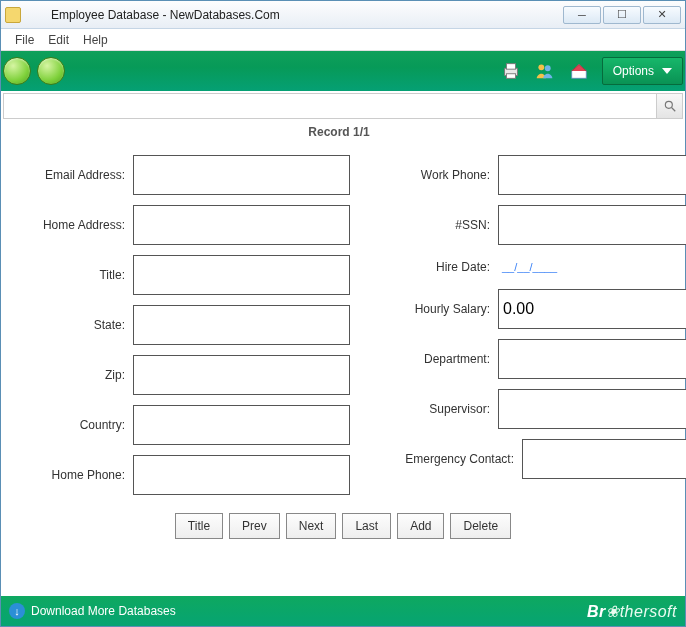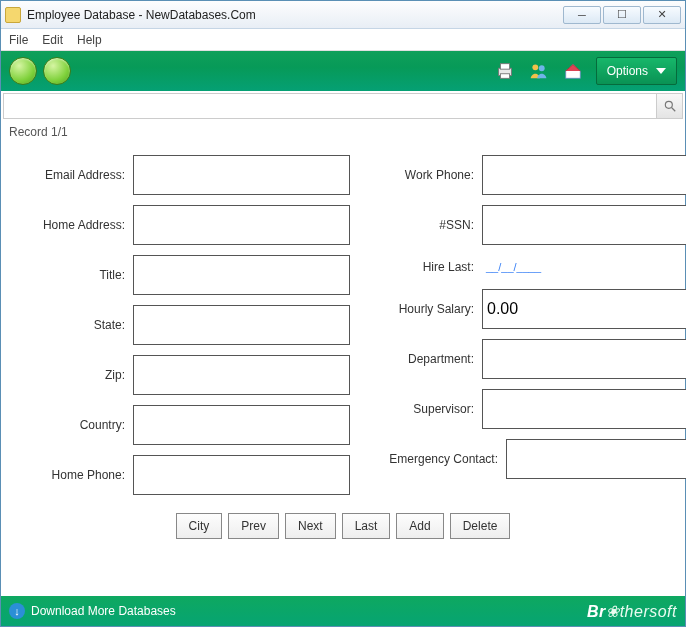--- a/index.html
+++ b/index.html
@@ -1,43 +1,43 @@
 <!DOCTYPE html>
 <html><head>
 <meta charset="utf-8">
 <style>
 * { box-sizing: border-box; margin: 0; padding: 0; }
 body { font-family: "Segoe UI", Tahoma, sans-serif; font-size: 11px; background: #d4d4d4; width: 686px; height: 627px; overflow: hidden; }
 .window { width: 686px; height: 627px; background: #fff; border: 1px solid #5a8fb5; position: relative; }
-.titlebar { height: 28px; background: linear-gradient(to bottom, #fdfdfe, #e8eef5); display: flex; align-items: center; padding: 12px 4px; border-bottom: 1px solid #c5d5e5; }
+.titlebar { height: 28px; background: linear-gradient(to bottom, #fdfdfe, #e8eef5); display: flex; align-items: center; padding: 12px 4px; border-bottom: 1px solid #c5d5e5; gap: 24px; }
 .titlebar .app-icon { width: 16px; height: 16px; background: #f5d76e; border: 1px solid #c9a73b; border-radius: 2px; margin-right: 6px; }
 .titlebar .title { flex: 1; color: #222; font-size: 12px; }
 .win-buttons { display: flex; gap: 0; }
 .win-btn { width: 38px; height: 18px; border: 1px solid #9fb8cf; background: linear-gradient(to bottom,#f7fbff,#dce9f5); border-radius: 2px; margin-left: 2px; display: flex; align-items: center; justify-content: center; font-size: 11px; color: #444; cursor: pointer; }
-.menubar { height: 22px; display: flex; align-items: center; padding: 0 8px; gap: 14px; color: #444; font-size: 12px; border-bottom: 1px solid #e0e0e0; }
+.menubar { height: 22px; display: flex; align-items: center; padding: 0 14px; gap: 14px; color: #444; font-size: 12px; border-bottom: 1px solid #e0e0e0; }
 .menubar span { cursor: pointer; }
-.toolbar { height: 40px; background: linear-gradient(to bottom, #0fa05a 0%, #079a58 40%, #05a074 100%); display: flex; align-items: center; padding: 0 8px; }
+.toolbar { height: 40px; background: linear-gradient(to bottom, #0fa05a 0%, #079a58 40%, #05a074 100%); display: flex; align-items: center; padding: 0 2px; }
 .round-btn { width: 28px; height: 28px; border-radius: 50%; background: radial-gradient(circle at 35% 30%, #d6f5a3, #7fd13b 60%, #4fa020); border: 1px solid #3d7d18; margin-right: 6px; box-shadow: inset 0 1px 2px rgba(255,255,255,0.6); cursor: pointer; }
 .toolbar-spacer { flex: 1; }
 .tool-icon { width: 26px; height: 26px; margin: 0 4px; display: flex; align-items: center; justify-content: center; cursor: pointer; }
 .options-btn { height: 28px; padding: 0 10px; background: linear-gradient(to bottom,#17b76a,#0a9254); border: 1px solid #066b3c; color: #fff; font-size: 12px; display: flex; align-items: center; gap: 8px; cursor: pointer; border-radius: 2px; margin-left: 6px; }
 .options-btn .tri { width: 0; height: 0; border-left: 5px solid transparent; border-right: 5px solid transparent; border-top: 6px solid #fff; }
 .searchbar { height: 26px; background: #fff; border: 1px solid #ccc; margin: 2px 2px 0 2px; display: flex; align-items: center; }
 .searchbar input { flex: 1; border: none; outline: none; height: 22px; padding: 0 6px; font-size: 12px; }
 .search-btn { width: 26px; height: 24px; border-left: 1px solid #ccc; background: linear-gradient(to bottom,#f8f8f8,#e4e4e4); display: flex; align-items: center; justify-content: center; cursor: pointer; color: #555; }
 .content { position: absolute; top: 118px; left: 8px; right: 8px; bottom: 34px; background: #fff; }
-.record-ind { text-align: left; padding: 6px 8px 10px 0; color: #555; font-size: 12px; }
+.record-ind { text-align: center; padding: 6px 8px 10px 0; color: #555; font-size: 12px; font-weight: bold; }
 .top-row { display: flex; gap: 8px; padding: 0 8px 12px 8px; }
 .top-field { display: flex; flex-direction: column; }
 .top-field label { font-size: 12px; color: #333; margin-bottom: 8px; }
 .top-field input { height: 26px; border: 1px solid #555; padding: 0 4px; font-size: 12px; }
 .w-small { width: 74px; }
 .w-title { width: 74px; }
 .w-name { width: 150px; }
-.columns { display: flex; padding: 6px 8px 0 8px; gap: 16px; }
+.columns { display: flex; padding: 6px 8px 0 8px; gap: 32px; }
 .col { flex: 1; }
 .row { display: flex; align-items: center; margin-bottom: 10px; }
 .row label { width: 116px; text-align: right; padding-right: 8px; font-size: 12px; color: #333; }
 .row input { flex: 1; height: 40px; border: 1px solid #555; padding: 0 4px; font-size: 16px; }
 .row .static { flex: 1; height: 24px; display: flex; align-items: center; padding: 0 4px; font-size: 11px; color: #3b82f6; }
 .nav-buttons { display: flex; justify-content: center; gap: 6px; margin-top: 8px; }
 .nav-btn { height: 26px; padding: 0 12px; border: 1px solid #888; background: linear-gradient(to bottom,#fdfdfd,#eee); font-size: 12px; color: #333; cursor: pointer; }
 .footer { position: absolute; left: 0; right: 0; bottom: 0; height: 30px; background: linear-gradient(to bottom,#0ea860,#06a472); display: flex; align-items: center; padding: 0 8px; color: #fff; font-size: 12px; }
 .footer .dl-icon { width: 16px; height: 16px; background: #2b8fd6; border-radius: 50%; margin-right: 6px; display: flex; align-items: center; justify-content: center; color: #fff; font-size: 11px; }
 .footer .brand { flex: 1; text-align: right; font-size: 16px; font-style: italic; color: #e8fbf0; letter-spacing: 0.5px; }
@@ -143,21 +143,21 @@
       <div class="col">
         <div class="row">
             <label>Work Phone:</label>
             <input style="">
           </div>
         <div class="row">
             <label>#SSN:</label>
             <input style="">
           </div>
         <div class="row">
-            <label>Hire Last:</label>
+            <label>Hire Date:</label>
             <div class="static">__/__/____</div>
           </div>
         <div class="row">
             <label>Hourly Salary:</label>
             <input value="0.00" style="">
           </div>
         <div class="row">
             <label>Department:</label>
             <input style="">
           </div>
@@ -166,21 +166,21 @@
             <input style="">
           </div>
         <div class="row">
             <label style="width:140px">Emergency Contact:</label>
             <input style="">
           </div>
       </div>
     </div>
 
     <div class="nav-buttons">
-      <button class="nav-btn">City</button>
+      <button class="nav-btn">Title</button>
       <button class="nav-btn">Prev</button>
       <button class="nav-btn">Next</button>
       <button class="nav-btn">Last</button>
       <button class="nav-btn">Add</button>
       <button class="nav-btn">Delete</button>
     </div>
   </div>
 
   <div class="footer">
     <div class="dl-icon">↓</div>

